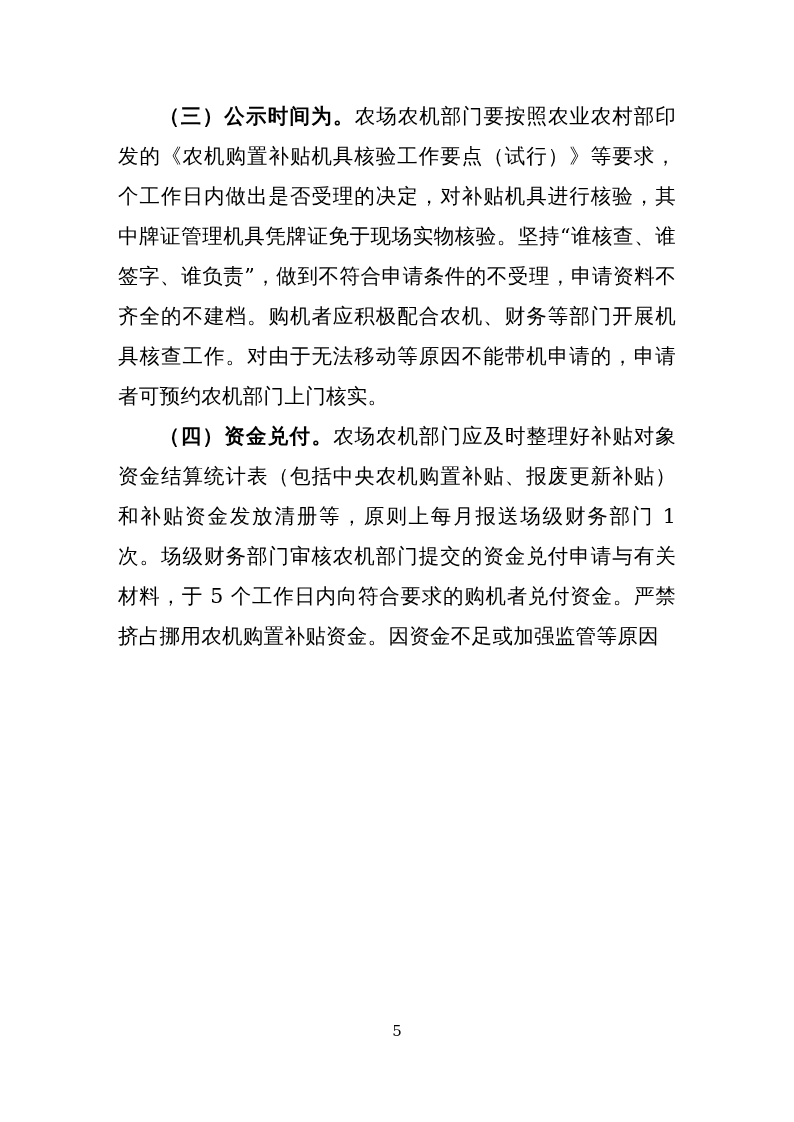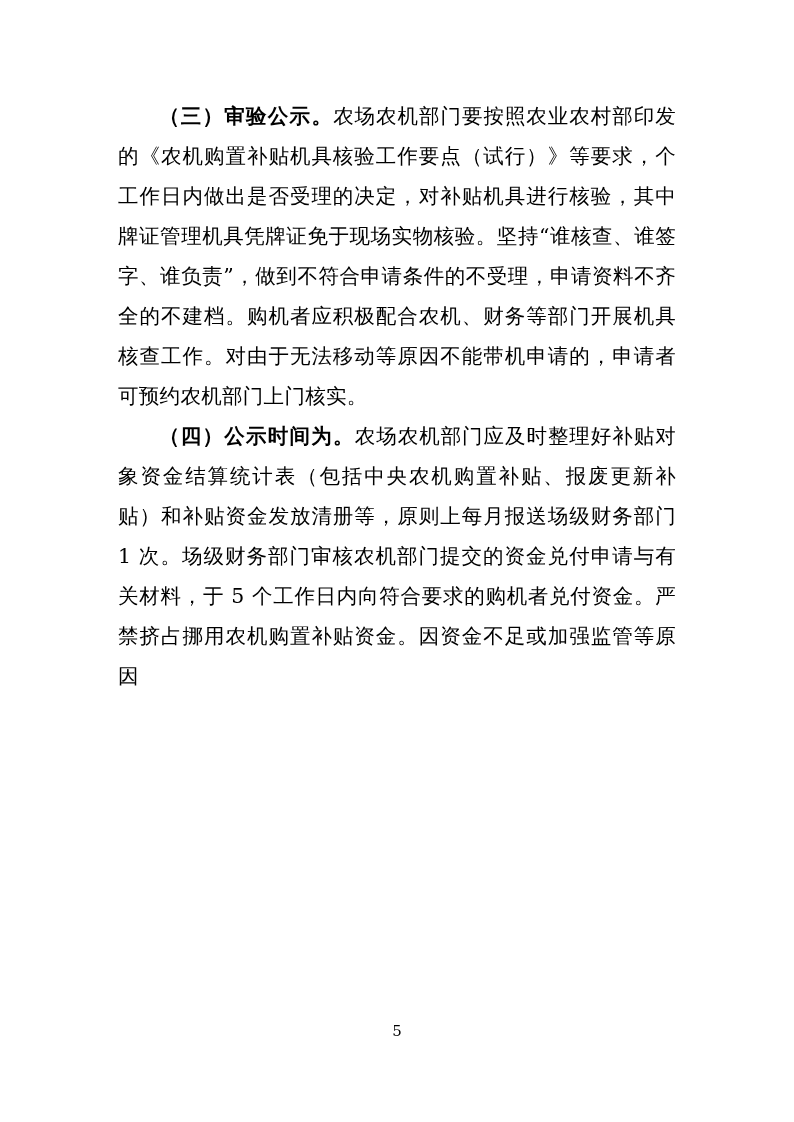--- a/index.html
+++ b/index.html
@@ -51,17 +51,17 @@
     font-size: 15px;
     font-family: "DejaVu Serif", "Liberation Serif", serif;
     color: #000000;
   }
 </style>
 </head>
 <body>
 
 <div class="page">
   <div class="body-text">
-    <p class="para"><span class="lead">（三）审验公示。</span><span>农场农机部门要按照农业农村部印发的《农机购置补贴机具核验工作要点（试行）》等要求，个工作日内做出是否受理的决定，对补贴机具进行核验，其中牌证管理机具凭牌证免于现场实物核验。坚持“谁核查、谁签字、谁负责”，做到不符合申请条件的不受理，申请资料不齐全的不建档。购机者应积极配合农机、财务等部门开展机具核查工作。对由于无法移动等原因不能带机申请的，申请者可预约农机部门上门核实。</span></p>
-    <p class="para"><span class="lead">（四）公示时间为。</span><span>农场农机部门应及时整理好补贴对象资金结算统计表（包括中央农机购置补贴、报废更新补贴）和补贴资金发放清册等，原则上每月报送场级财务部门 1 次。场级财务部门审核农机部门提交的资金兑付申请与有关材料，于 5 个工作日内向符合要求的购机者兑付资金。严禁挤占挪用农机购置补贴资金。因资金不足或加强监管等原因</span></p>
+    <p class="para"><span class="lead">（三）公示时间为。</span><span>农场农机部门要按照农业农村部印发的《农机购置补贴机具核验工作要点（试行）》等要求，个工作日内做出是否受理的决定，对补贴机具进行核验，其中牌证管理机具凭牌证免于现场实物核验。坚持“谁核查、谁签字、谁负责”，做到不符合申请条件的不受理，申请资料不齐全的不建档。购机者应积极配合农机、财务等部门开展机具核查工作。对由于无法移动等原因不能带机申请的，申请者可预约农机部门上门核实。</span></p>
+    <p class="para"><span class="lead">（四）资金兑付。</span><span>农场农机部门应及时整理好补贴对象资金结算统计表（包括中央农机购置补贴、报废更新补贴）和补贴资金发放清册等，原则上每月报送场级财务部门 1 次。场级财务部门审核农机部门提交的资金兑付申请与有关材料，于 5 个工作日内向符合要求的购机者兑付资金。严禁挤占挪用农机购置补贴资金。因资金不足或加强监管等原因</span></p>
   </div>
   <div class="page-number">5</div>
 </div>
 
 </body></html>

